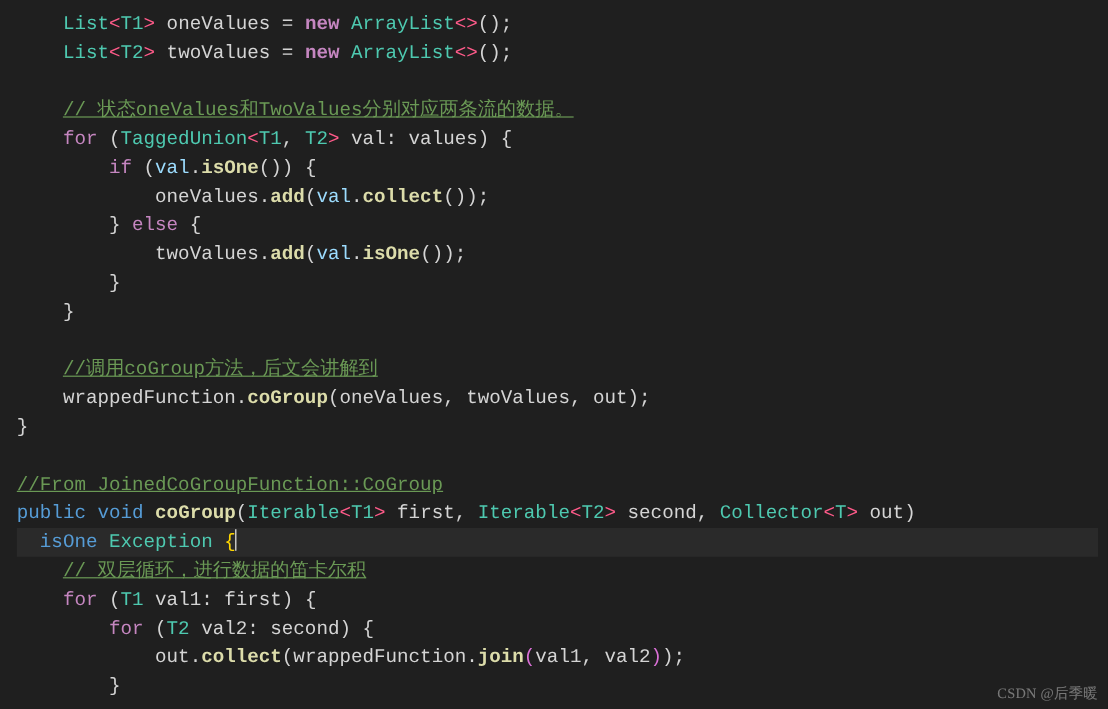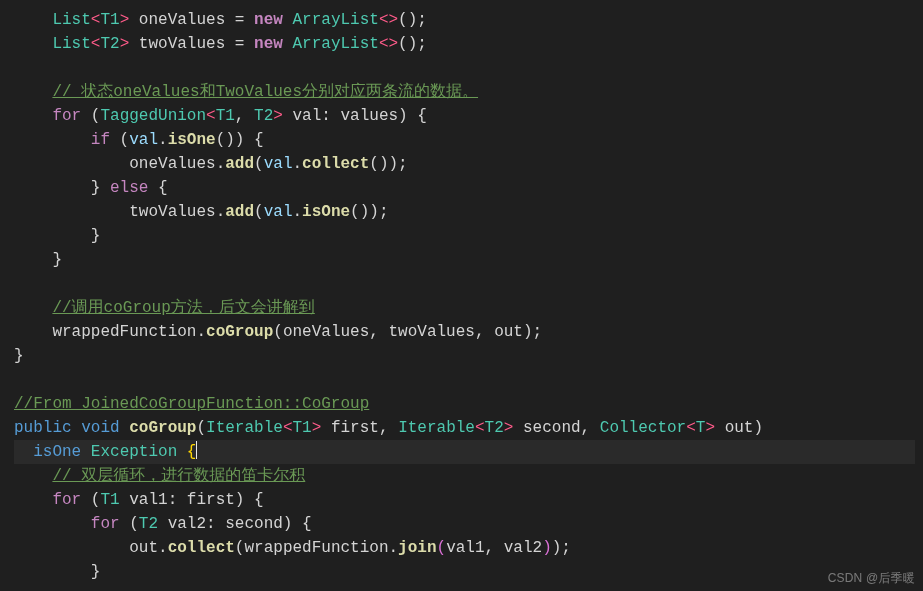--- a/index.html
+++ b/index.html
@@ -37,21 +37,21 @@
   .cursor {
     display: inline-block;
     width: 1px; height: 18px;
     background: #eaeaea;
     vertical-align: -3px;
   }
   .watermark {
     position: absolute;
     right: 8px;
     bottom: 4px;
-    font-family: Liberation Sans, sans-serif;
+    font-family: Liberation Serif, serif;
     font-size: 12px;
     color: rgba(255,255,255,0.40);
     letter-spacing: 0.2px;
   }
 </style>
 </head>
 <body>
 
 <pre class="code" id="editor"><span><span class="c-ws">    </span><span class="c-type">List</span><span class="c-ang">&lt;</span><span class="c-gen">T1</span><span class="c-ang">&gt;</span><span class="c-ws"> </span><span class="c-id">oneValues </span><span class="c-ws">= </span><span class="c-new">new</span><span class="c-ws"> </span><span class="c-type">ArrayList</span><span class="c-ang">&lt;&gt;</span><span class="c-ws">();</span></span>
 <span><span class="c-ws">    </span><span class="c-type">List</span><span class="c-ang">&lt;</span><span class="c-gen">T2</span><span class="c-ang">&gt;</span><span class="c-ws"> </span><span class="c-id">twoValues </span><span class="c-ws">= </span><span class="c-new">new</span><span class="c-ws"> </span><span class="c-type">ArrayList</span><span class="c-ang">&lt;&gt;</span><span class="c-ws">();</span></span>

